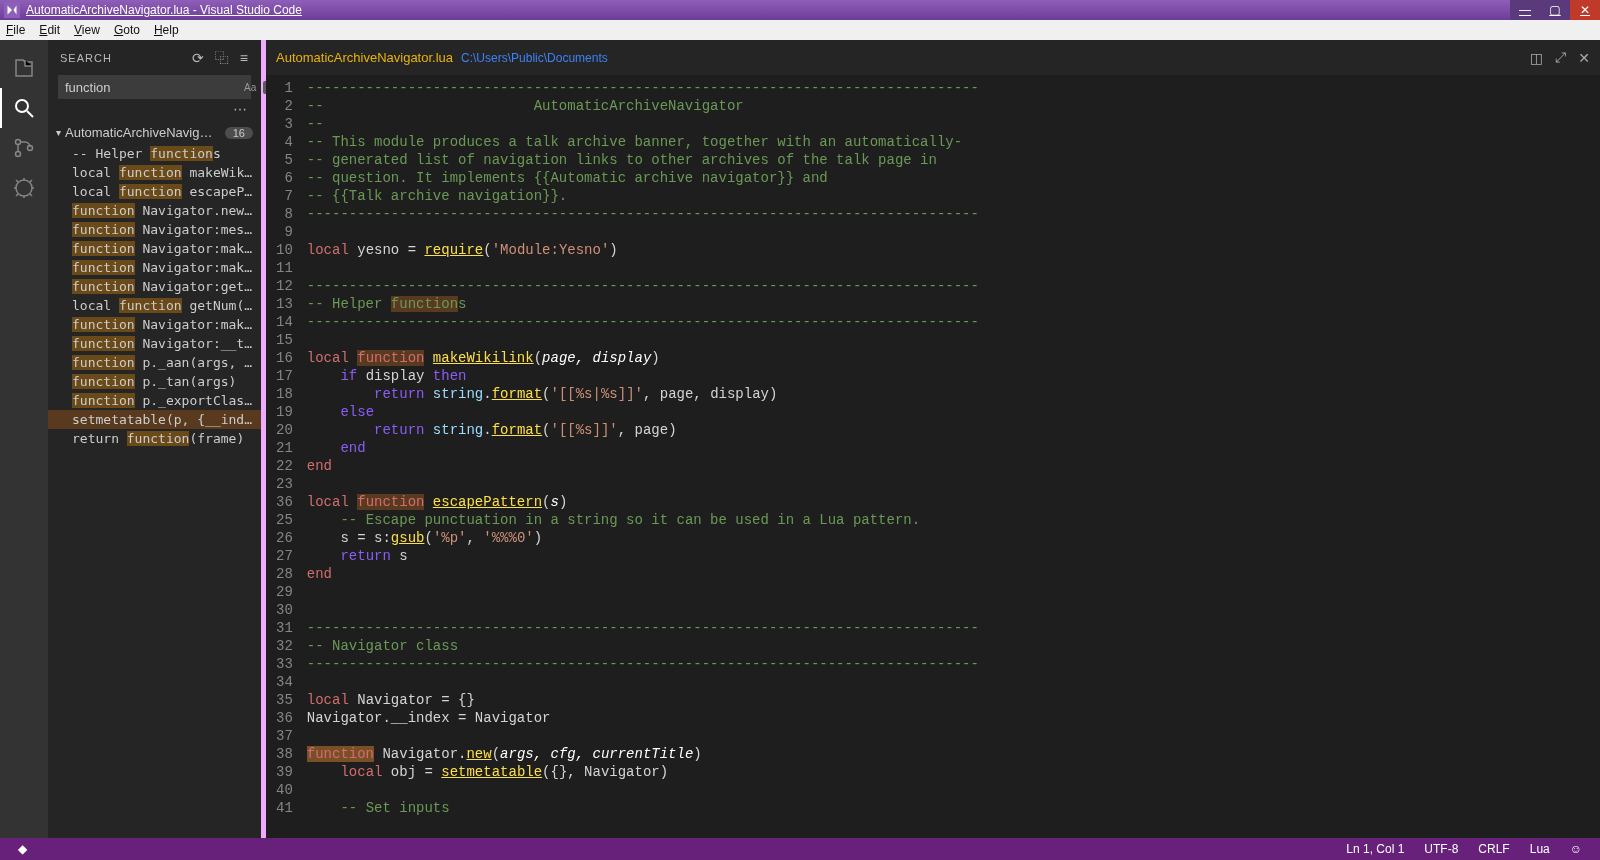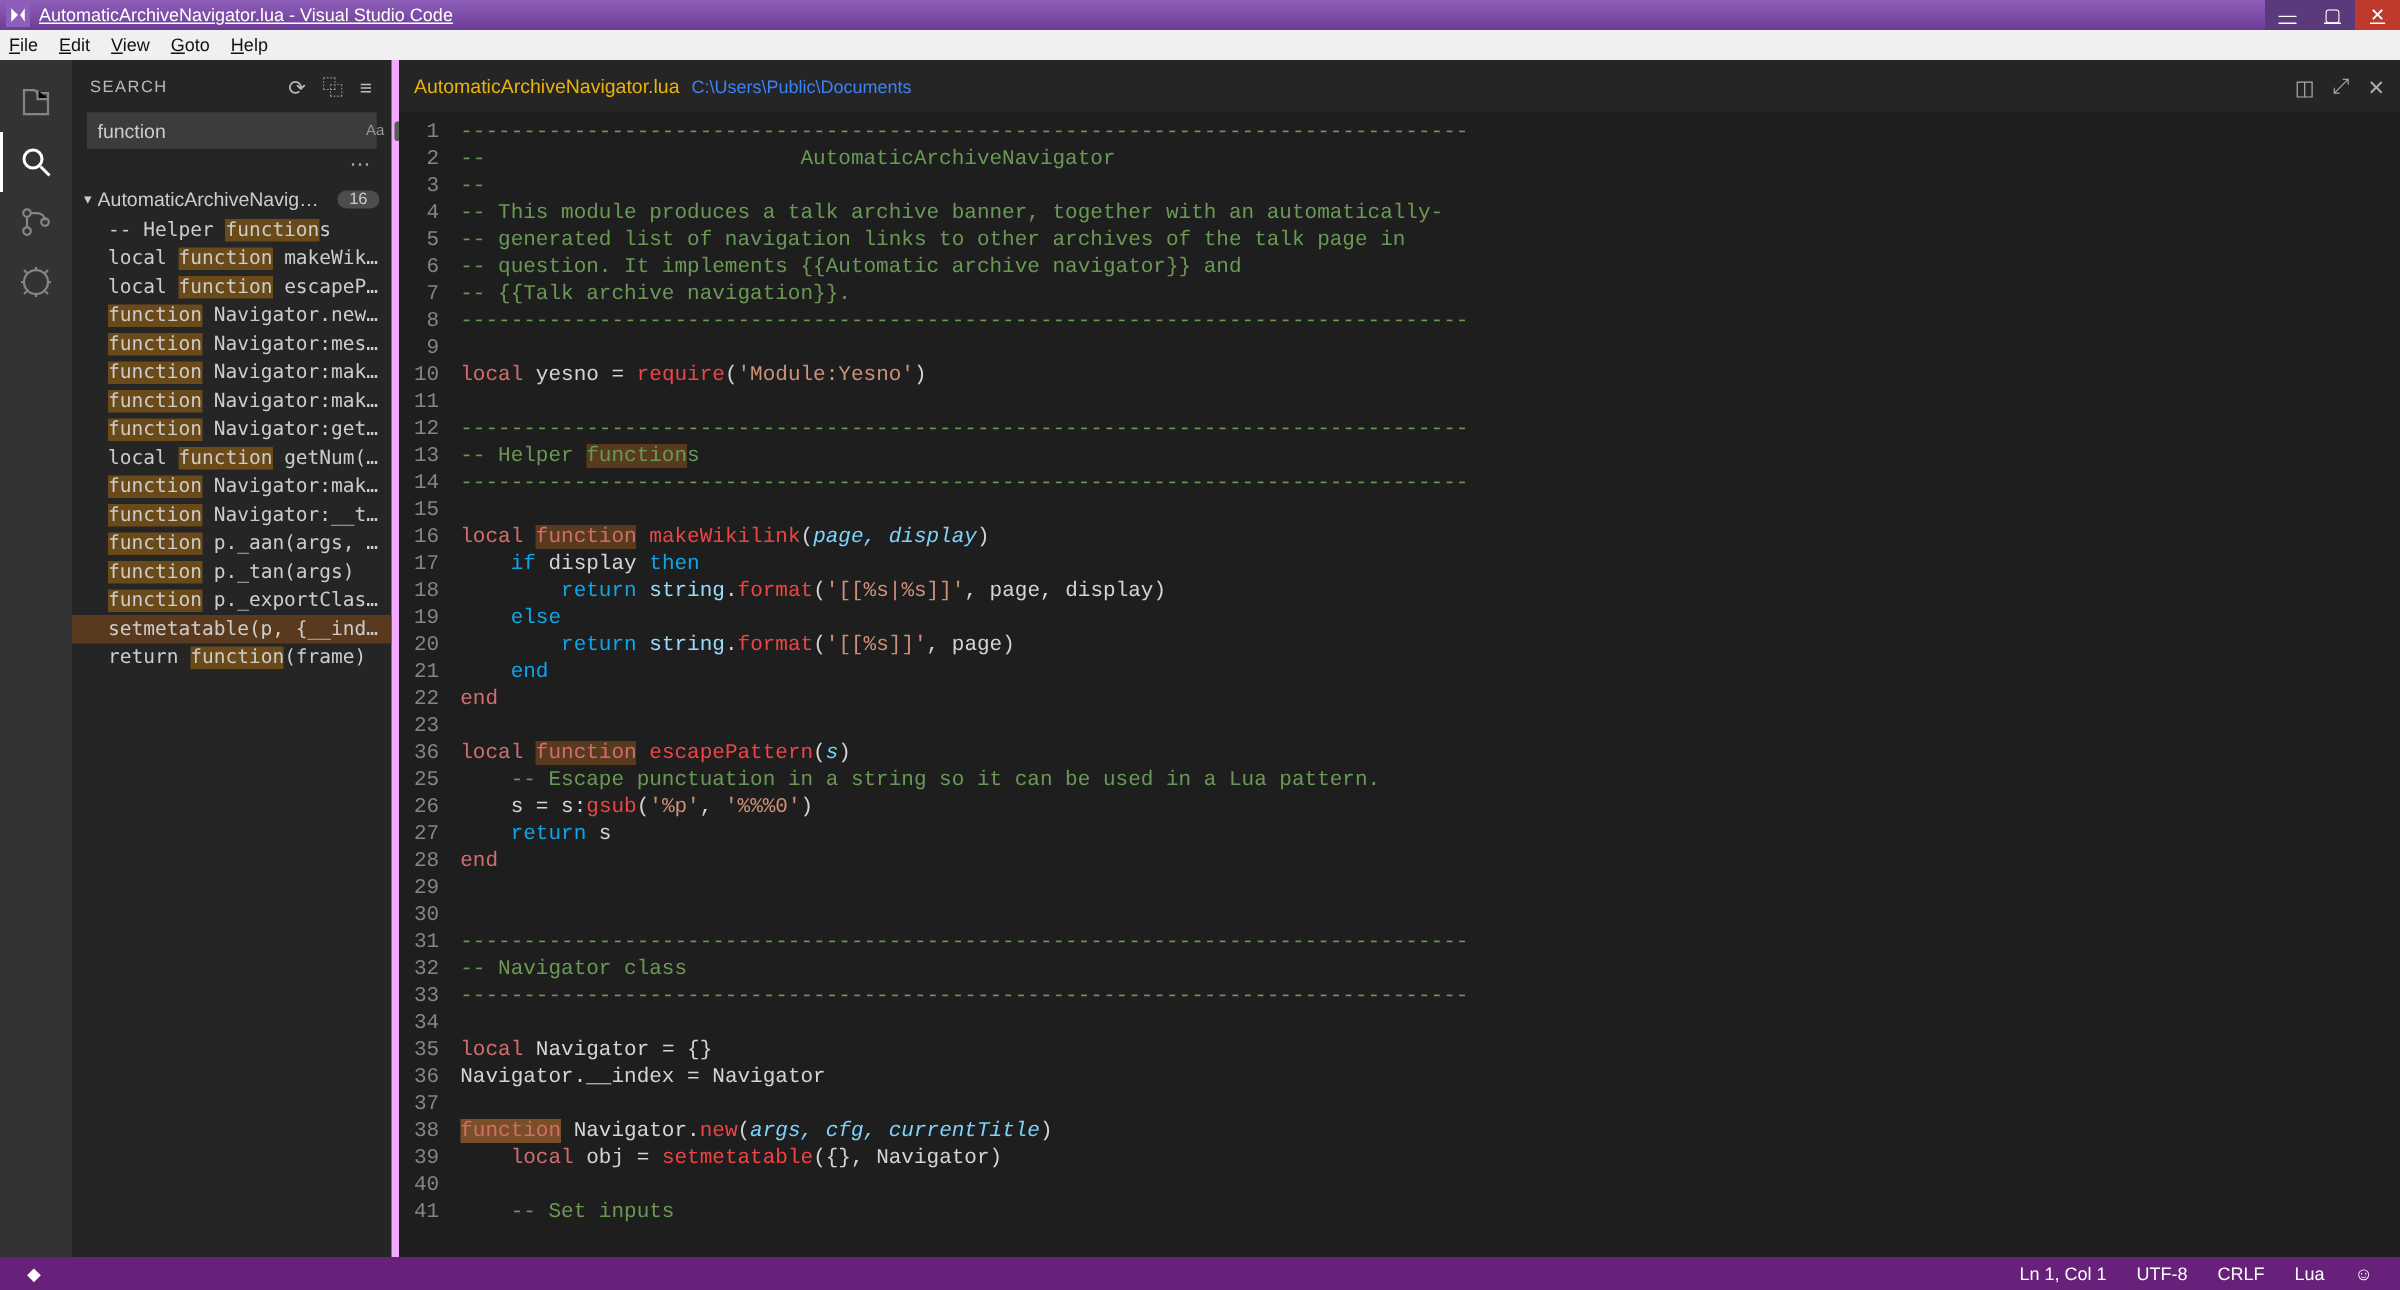--- a/index.html
+++ b/index.html
@@ -136,26 +136,26 @@
 .tab-title { color:#eab308; font-size:13px; }
 .tab-path { color:#3b82f6; font-size:12px; margin-left:8px; }
 .tabbar .spacer { flex:1; }
 .tabbar .ticon { margin-left:12px; color:#aaa; font-size:14px; }
 .code-scroll { flex:1; overflow:auto; display:flex; font-family: Consolas, "Courier New", monospace; font-size:14px; line-height:18px; }
 .gutter { text-align:right; color:#858585; padding: 4px 14px 4px 10px; user-select:none; }
 .gutter div { height:18px; }
 .code { padding: 4px 0; white-space:pre; }
 .code .line { height:18px; }
 .tok-comment { color:#6a9955; }
-.tok-keyword { color:#0ea5e9; }
+.tok-keyword { color:#8b5cf6; }
 .tok-keyword-red { color:#d16d6d; }
 .tok-string { color:#ce9178; }
-.tok-func { color:#ef4444; }
+.tok-func { color:#fde047;text-decoration:underline; }
 .tok-ident { color:#9cdcfe; }
-.tok-param { color:#7dd3fc; font-style:italic; }
+.tok-param { color:#ffffff; font-style:italic; }
 .tok-op { color:#d4d4d4; }
 .tok-plain { color:#d4d4d4; }
 .tok-hl { background:#5a3a1f; }
 .tok-hl-sel { background:#7a4f28; }
 .statusbar {
   height: 22px;
   background: #68217a;
   color:#fff;
   display:flex; align-items:center;
   font-size:12px;

